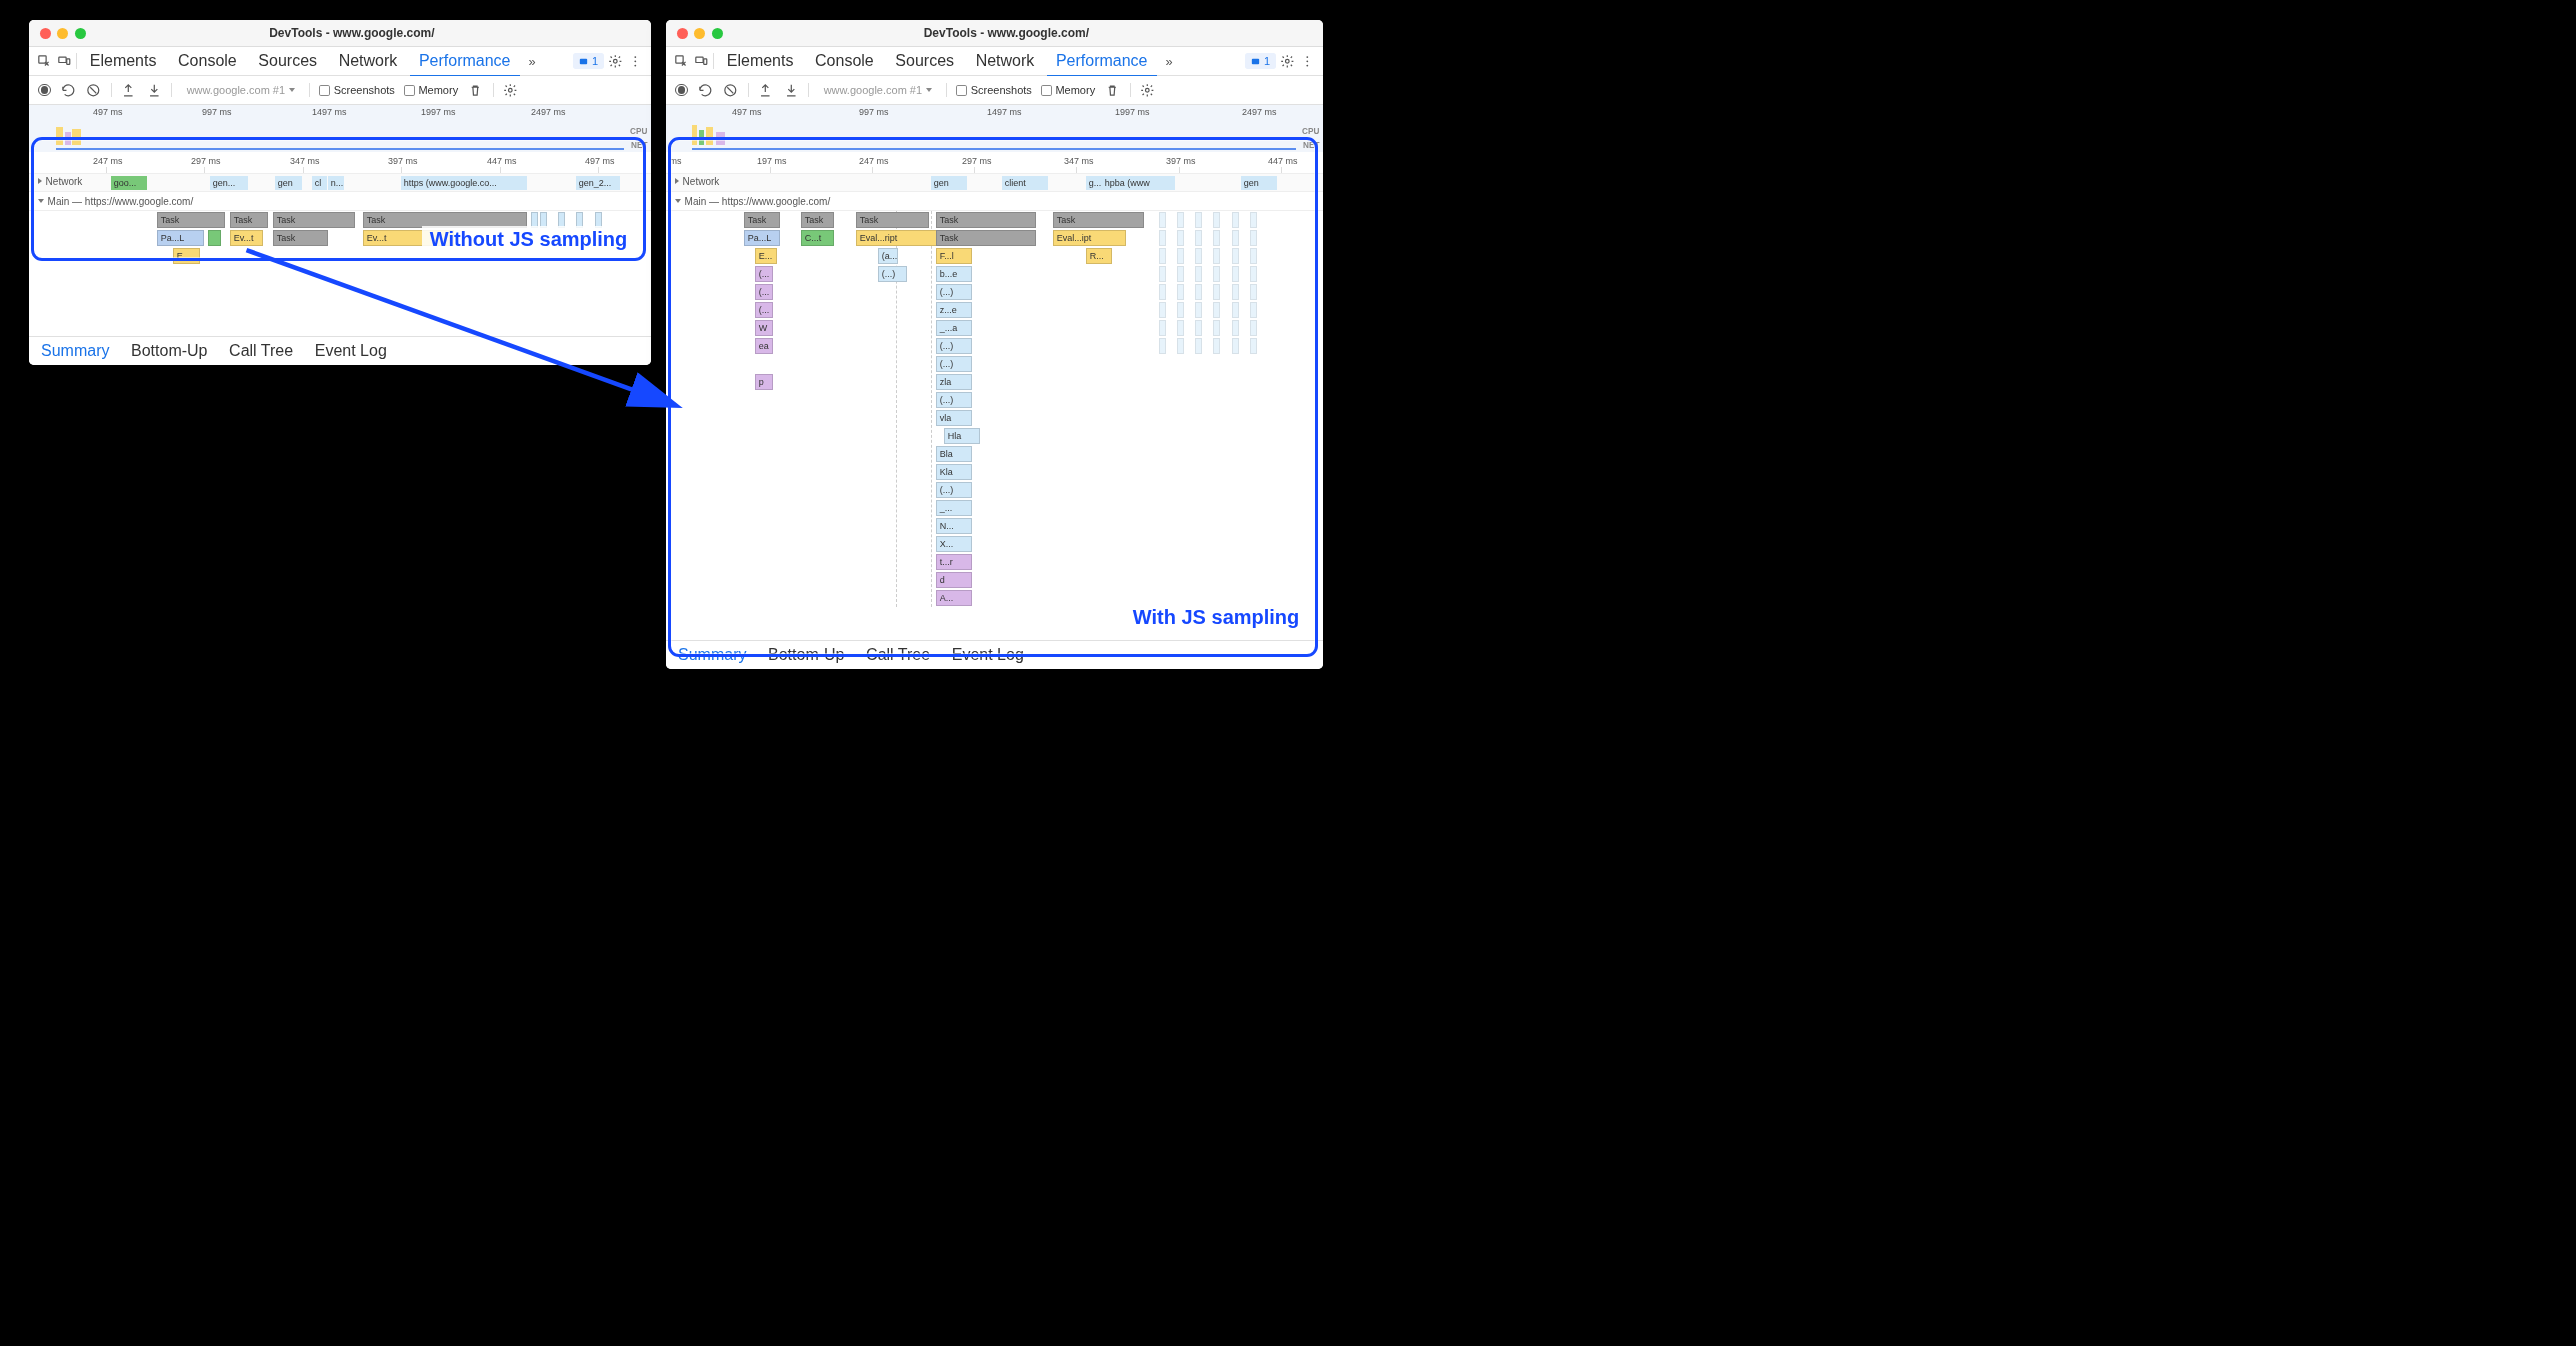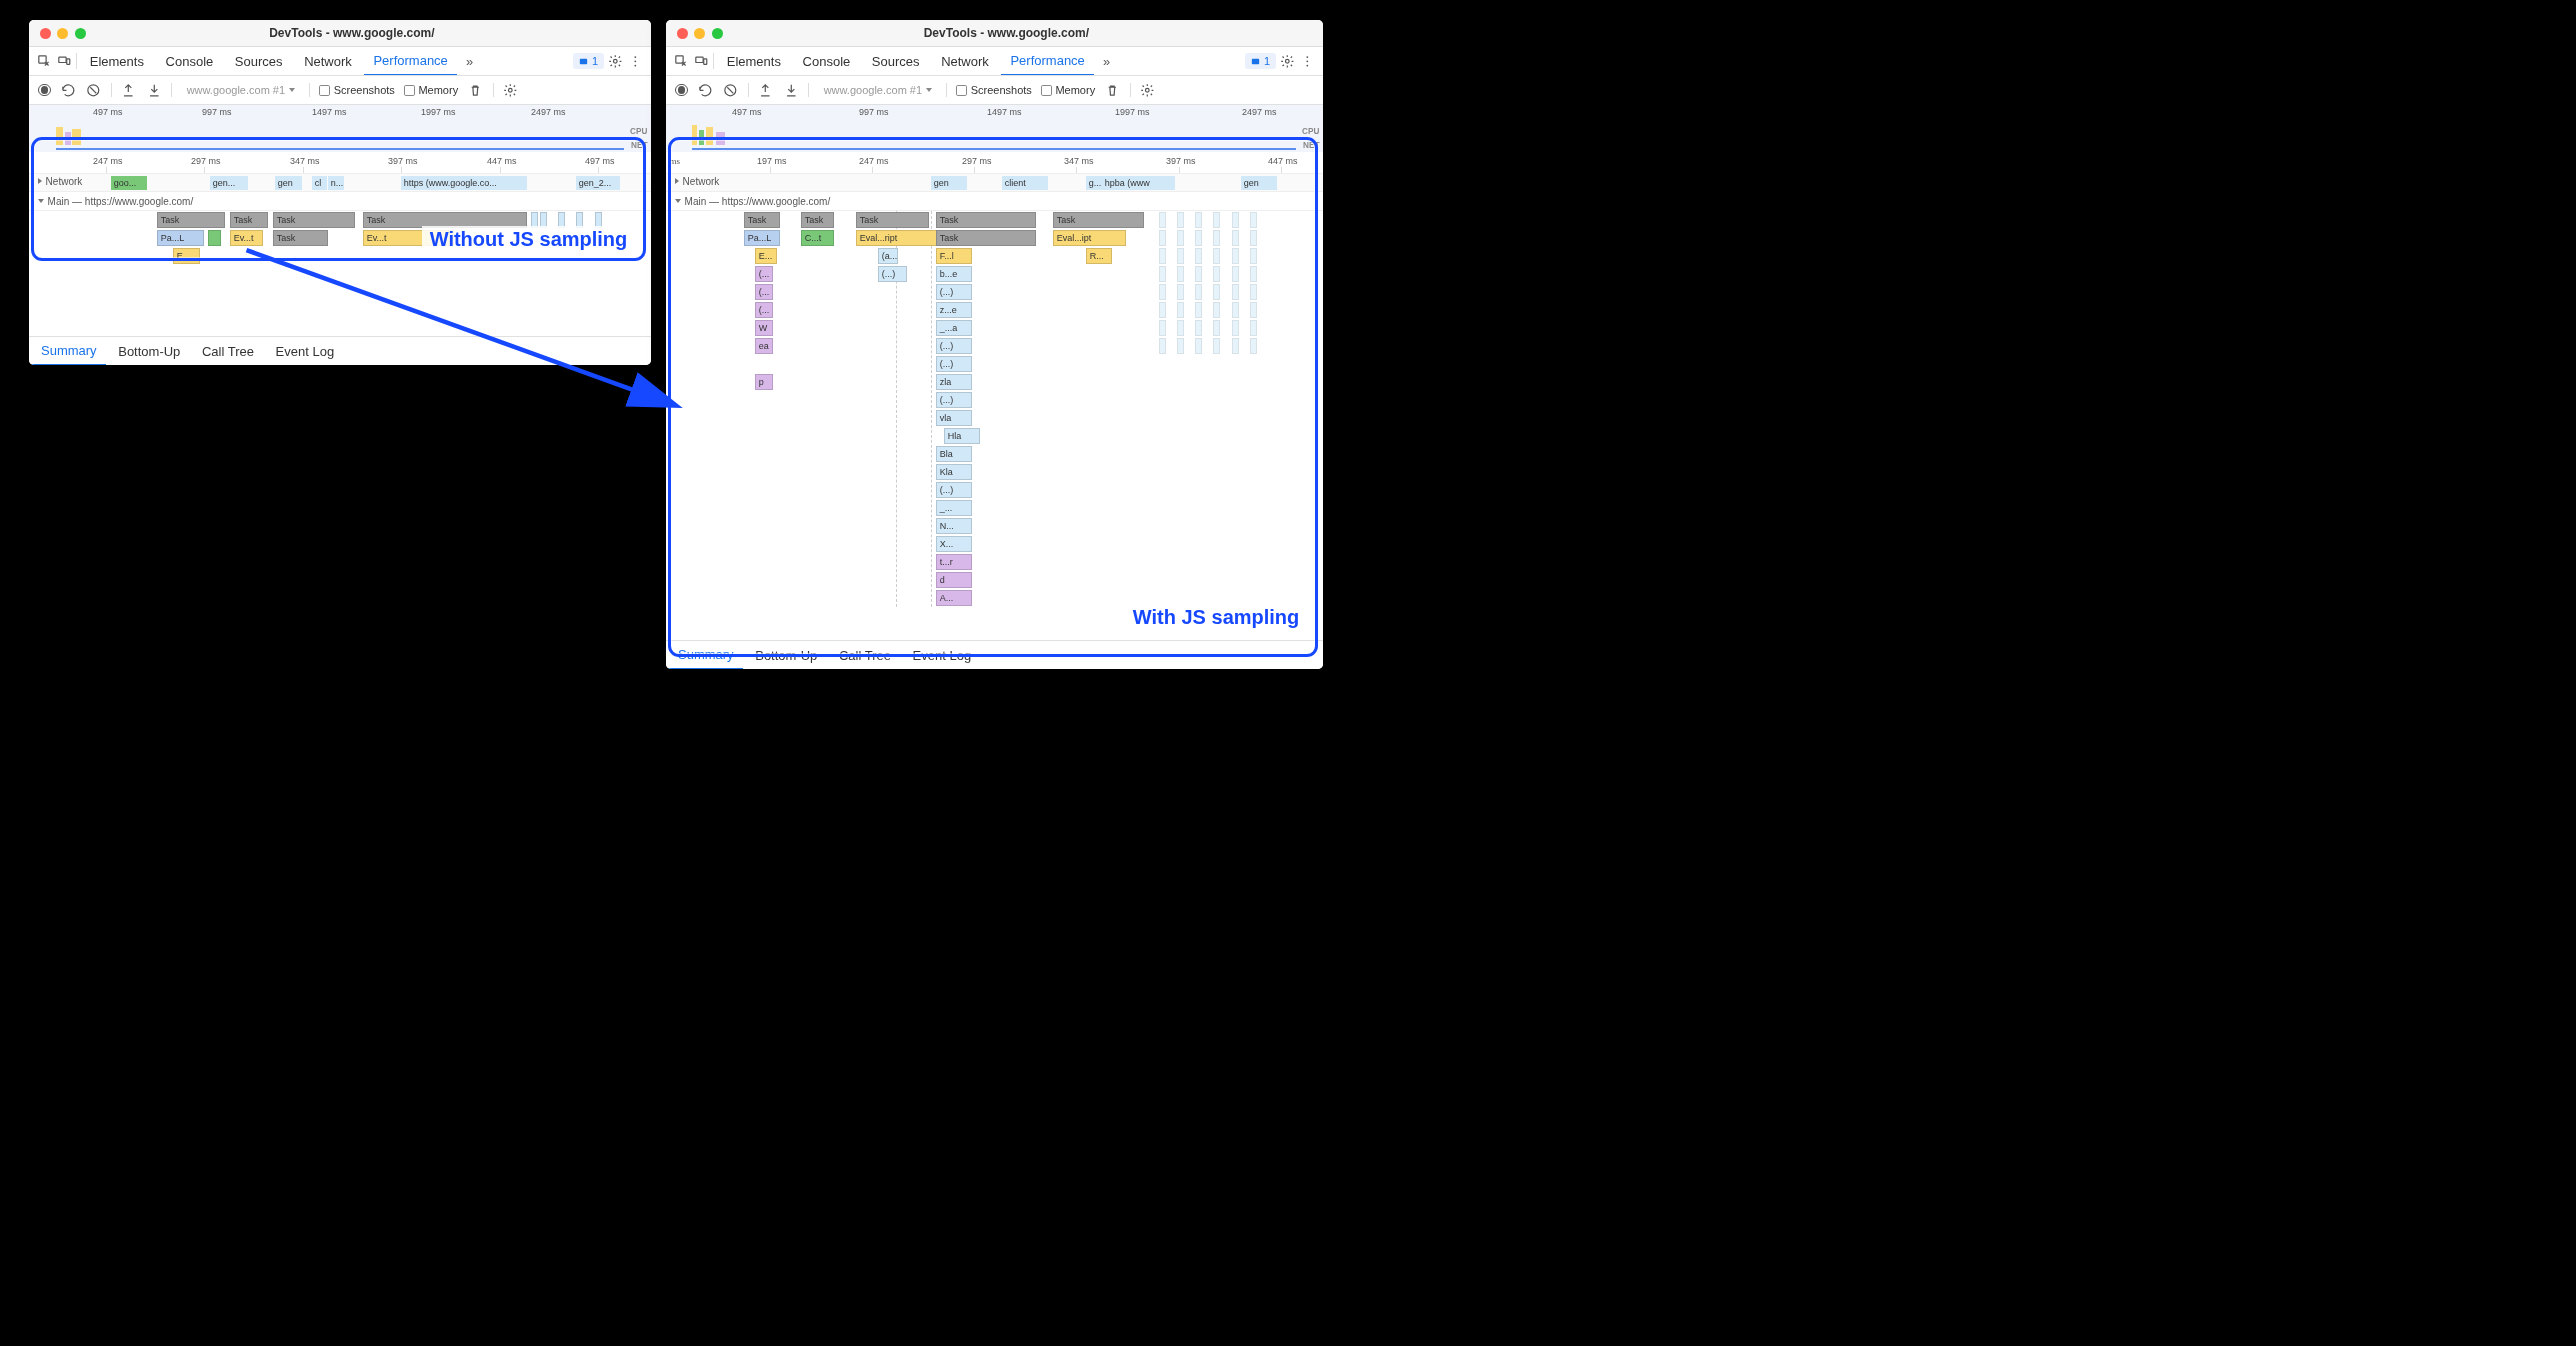--- a/index.html
+++ b/index.html
@@ -7,21 +7,21 @@
 .stage { position:relative; width:1379px; height:673px; }
 .window { position:absolute; background:#fff; border-radius:5px; box-shadow:0 3.6px 18px rgba(0,0,0,.4); overflow:hidden; display:flex; flex-direction:column; }
 .win1 { left:29px; top:20px; width:622px; height:345px; }
 .win2 { left:666px; top:20px; width:657px; height:649px; }
 .titlebar { height:27px; display:flex; align-items:center; background:#f6f6f6; border-bottom:0.9px solid #ddd; }
 .tlights { display:flex; gap:6.4px; padding:0 11px; }
 .tlight { width:11px; height:11px; border-radius:50%; }
 .tl-r{background:#ff5f57}.tl-y{background:#febc2e}.tl-g{background:#28c840}
 .titletext { flex:1; text-align:center; font-weight:600; font-size:12px; color:#333; padding-right:44px; }
 .tabbar { height:29px; display:flex; align-items:center; border-bottom:0.9px solid #e0e0e0; background:#fff; padding:0 7.3px; gap:3.6px; }
-.tabitem { padding:5.5px 9px; color:#333; cursor:pointer; font-size:13px; }
+.tabitem { padding:5.5px 9px; color:#333; cursor:pointer; font-size:16px; }
 .tabitem.active { color:#1a73e8; border-bottom:1.8px solid #1a73e8; }
 .ic { width:16.4px; height:16.4px; color:#555; display:flex; align-items:center; justify-content:center; }
 .ic svg { width:14.6px; height:14.6px; }
 .sp { flex:1; }
 .more-btn { padding:0 5.5px; color:#555; font-size:12.8px; }
 .issues { display:flex; align-items:center; gap:2.7px; background:#eaf1fd; color:#1a73e8; padding:1.8px 5.5px; border-radius:2.7px; font-size:11px; }
 .toolbar2 { height:29px; display:flex; align-items:center; gap:9px; padding:0 9px; border-bottom:0.9px solid #e0e0e0; font-size:11px; }
 .rec-btn { width:12.8px; height:12.8px; border:1.8px solid #555; border-radius:50%; position:relative; }
 .rec-btn::after{content:'';position:absolute;inset:1.8px;border-radius:50%;background:#555;}
 .url-sel { color:#999; display:flex; align-items:center; gap:3.6px; padding:0 5.5px; }
@@ -370,21 +370,21 @@
         <div style="position:absolute;bottom:0;left:0;width:5.5px;height:20px;background:#f9d976"></div>
         <div style="position:absolute;bottom:0;left:7.3px;width:5.5px;height:14.6px;background:#78c878"></div>
         <div style="position:absolute;bottom:0;left:14.6px;width:7.3px;height:18px;background:#f9d976"></div>
         <div style="position:absolute;bottom:0;left:24px;width:9px;height:12.8px;background:#d8b8e8"></div>
       </div>
       <div style="position:absolute;left:25.5px;right:27px;bottom:1.8px;height:2.7px;background:#5b8def"></div>
     </div>
 
     <div class="flame-region">
       <div class="ruler" id="ruler2">
-          <span class="tick" style="left: 3.6px; font-family: Liberation Serif, serif;">ms</span>
+          <span class="tick" style="left: 3.6px;">ms</span>
           <span class="tick" style="left: 91px;">197 ms</span>
           <span class="tickline" style="left: 104px;"></span>
           <span class="tick" style="left: 193px;">247 ms</span>
           <span class="tickline" style="left: 206px;"></span>
           <span class="tick" style="left: 296px;">297 ms</span>
           <span class="tickline" style="left: 308px;"></span>
           <span class="tick" style="left: 398px;">347 ms</span>
           <span class="tickline" style="left: 410px;"></span>
           <span class="tick" style="left: 500px;">397 ms</span>
           <span class="tickline" style="left: 513px;"></span>

